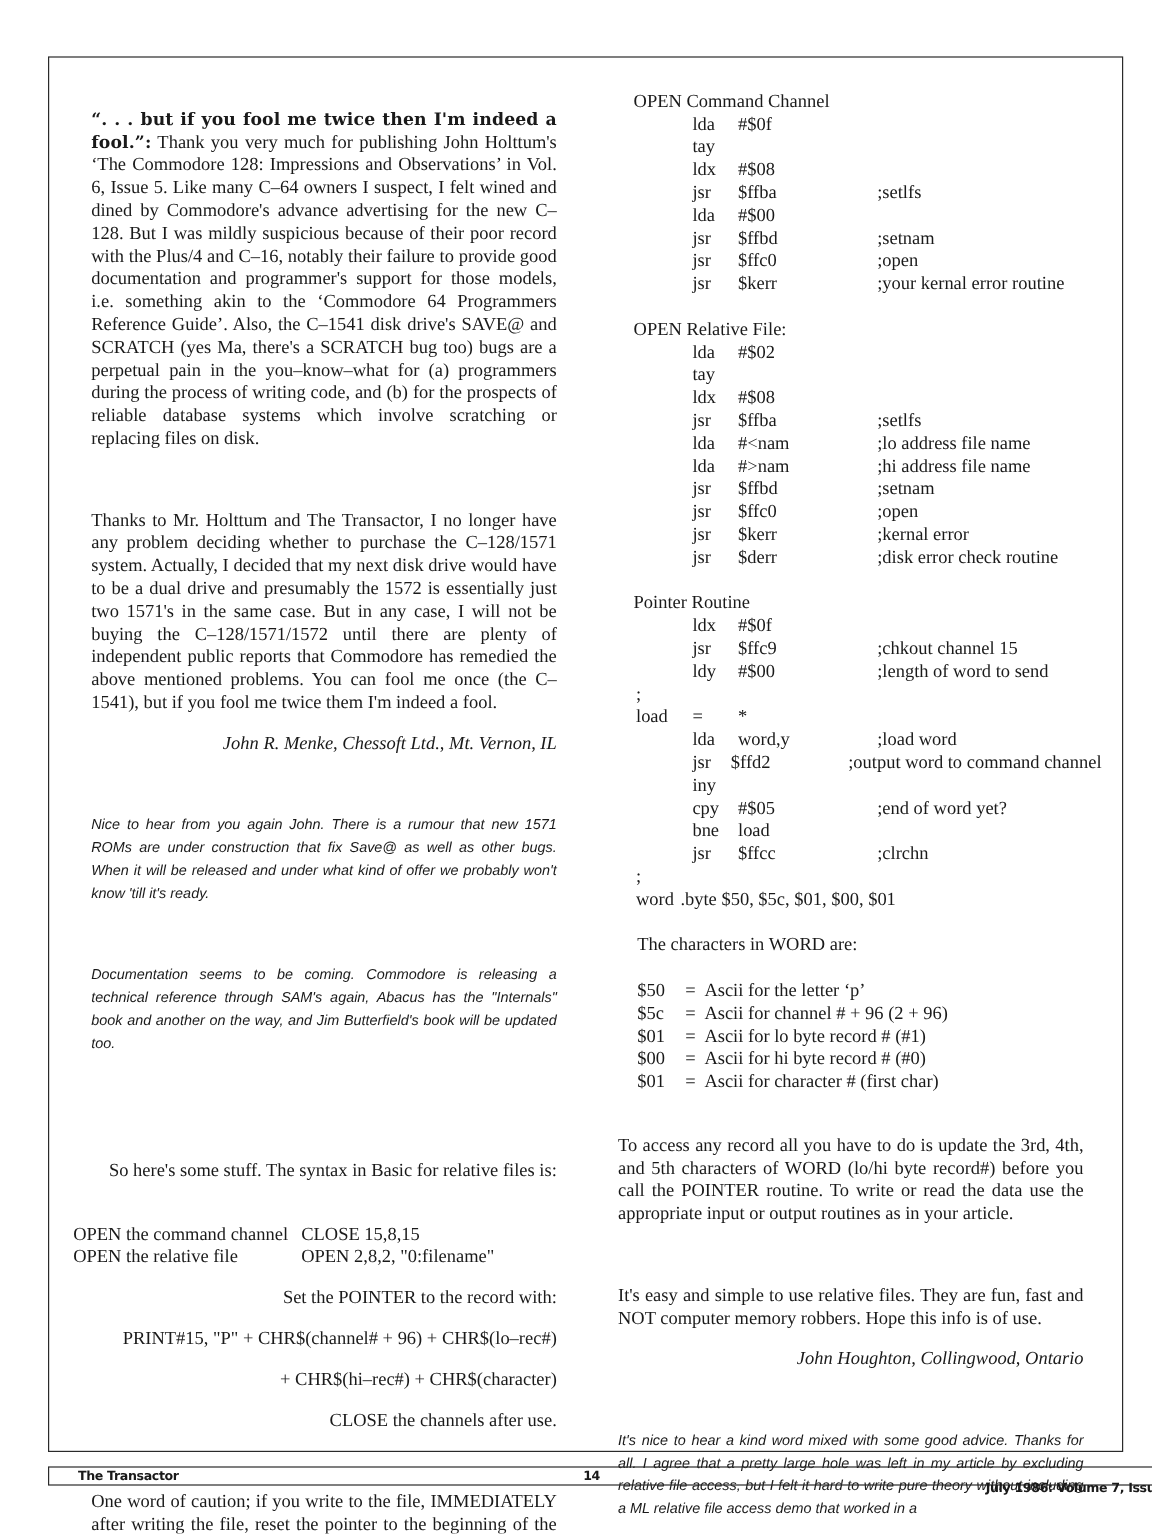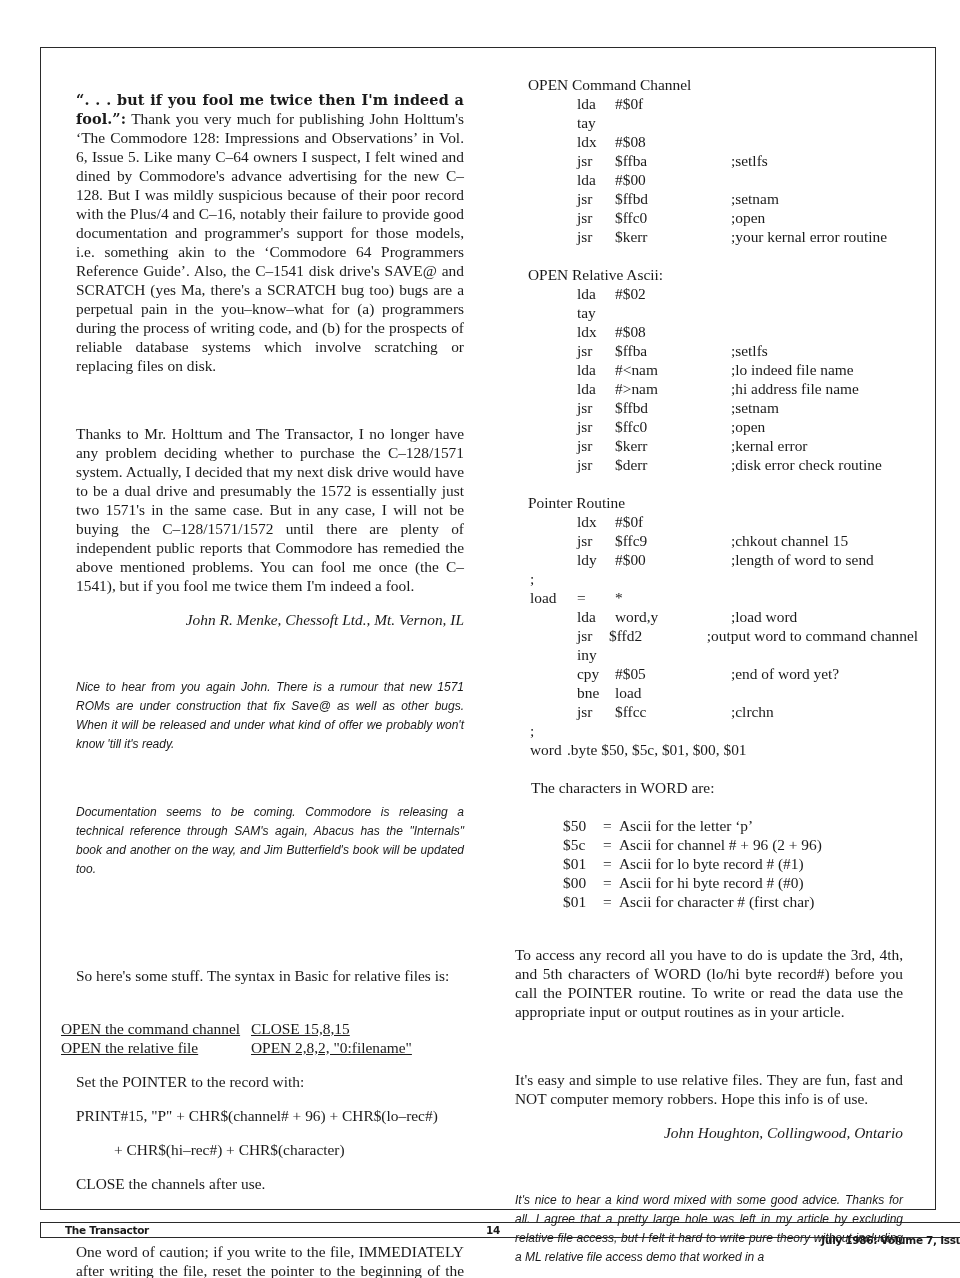--- a/index.html
+++ b/index.html
@@ -9,37 +9,37 @@
            border: 1.6px solid #2a2a2a; box-sizing: border-box; }
   .col { position: absolute; top: 75px; font-size: 15.4px; line-height: 19px; }
   .col-left { left: 61px; width: 418px; }
   .col-right { left: 500px; width: 418px; }
   p { margin: 15px; text-align: justify; }
   .gap { height: 19px; }
   .gap2 { height: 38px; }
   .bold-lead { font-weight: bold; font-family: "DejaVu Serif", serif; font-size: 14.4px; letter-spacing: 0.1px; }
   .sig { text-align: right; font-style: italic; }
   .ital { font-style: italic; font-family: "Liberation Sans", sans-serif; font-size: 12px; }
-  .plain { text-align: left; }
-  .basic-row { display: flex; text-decoration: underline; }
+  .plain { text-align: right; }
+  .basic-row { display: flex; }
   .basic-row .lbl { width: 190px; }
   .indent { padding-left: 38px; }
   .code-head { padding-left: 28px; }
   .code-line { display: flex; padding-left: 77px; white-space: pre; }
   .code-line.lab { padding-left: 30px; }
   .code-line .lbl-cell { width: 47px; }
   .code-line .op { width: 38px; }
   .code-line .arg { width: 116px; }
   .code-line .cmt { }
   .semicolon { padding-left: 30px; }
   .word-line { padding-left: 30px; display: flex; }
   .word-line .wl { width: 37px; }
   .chars { padding-left: 31px; }
   .char-row { display: flex; }
-  .char-row .k { width: 40px; margin-left: 32px; }
+  .char-row .k { width: 40px; }
   .char-row .eq { width: 16px; text-align: left; }
   .code-text { padding-left: 31px; }
   .footer { position: absolute; left: 40px; top: 1222px; width: 956px; height: 16px;
             border: 1.4px solid #2a2a2a; box-sizing: border-box;
             font-family: "DejaVu Sans", sans-serif; font-weight: bold; font-size: 10.5px;
             line-height: 14px; letter-spacing: -0.3px; }
   .footer .f-left { position: absolute; left: 24px; top: 0; }
   .footer .f-mid { position: absolute; left: 445px; top: 0; }
   .footer .f-right { position: absolute; right: 8px; top: 10px; }
 </style>
@@ -88,27 +88,27 @@
       <div class="code-line"><span class="op">lda</span><span class="arg">#$0f</span><span class="cmt"></span></div>
       <div class="code-line"><span class="op">tay</span><span class="arg"></span><span class="cmt"></span></div>
       <div class="code-line"><span class="op">ldx</span><span class="arg">#$08</span><span class="cmt"></span></div>
       <div class="code-line"><span class="op">jsr</span><span class="arg">$ffba</span><span class="cmt">;setlfs</span></div>
       <div class="code-line"><span class="op">lda</span><span class="arg">#$00</span><span class="cmt"></span></div>
       <div class="code-line"><span class="op">jsr</span><span class="arg">$ffbd</span><span class="cmt">;setnam</span></div>
       <div class="code-line"><span class="op">jsr</span><span class="arg">$ffc0</span><span class="cmt">;open</span></div>
       <div class="code-line"><span class="op">jsr</span><span class="arg">$kerr</span><span class="cmt">;your kernal error routine</span></div>
     </div>
   <div class="gap"></div>
-  <div class="code-head">OPEN Relative Ascii:</div>
+  <div class="code-head">OPEN Relative File:</div>
   <div id="open-relative-lines">
       <div class="code-line"><span class="op">lda</span><span class="arg">#$02</span><span class="cmt"></span></div>
       <div class="code-line"><span class="op">tay</span><span class="arg"></span><span class="cmt"></span></div>
       <div class="code-line"><span class="op">ldx</span><span class="arg">#$08</span><span class="cmt"></span></div>
       <div class="code-line"><span class="op">jsr</span><span class="arg">$ffba</span><span class="cmt">;setlfs</span></div>
-      <div class="code-line"><span class="op">lda</span><span class="arg">#&lt;nam</span><span class="cmt">;lo indeed file name</span></div>
+      <div class="code-line"><span class="op">lda</span><span class="arg">#&lt;nam</span><span class="cmt">;lo address file name</span></div>
       <div class="code-line"><span class="op">lda</span><span class="arg">#&gt;nam</span><span class="cmt">;hi address file name</span></div>
       <div class="code-line"><span class="op">jsr</span><span class="arg">$ffbd</span><span class="cmt">;setnam</span></div>
       <div class="code-line"><span class="op">jsr</span><span class="arg">$ffc0</span><span class="cmt">;open</span></div>
       <div class="code-line"><span class="op">jsr</span><span class="arg">$kerr</span><span class="cmt">;kernal error</span></div>
       <div class="code-line"><span class="op">jsr</span><span class="arg">$derr</span><span class="cmt">;disk error check routine</span></div>
     </div>
   <div class="gap"></div>
   <div class="code-head">Pointer Routine</div>
   <div id="pointer-lines-a">
       <div class="code-line"><span class="op">ldx</span><span class="arg">#$0f</span><span class="cmt"></span></div>

